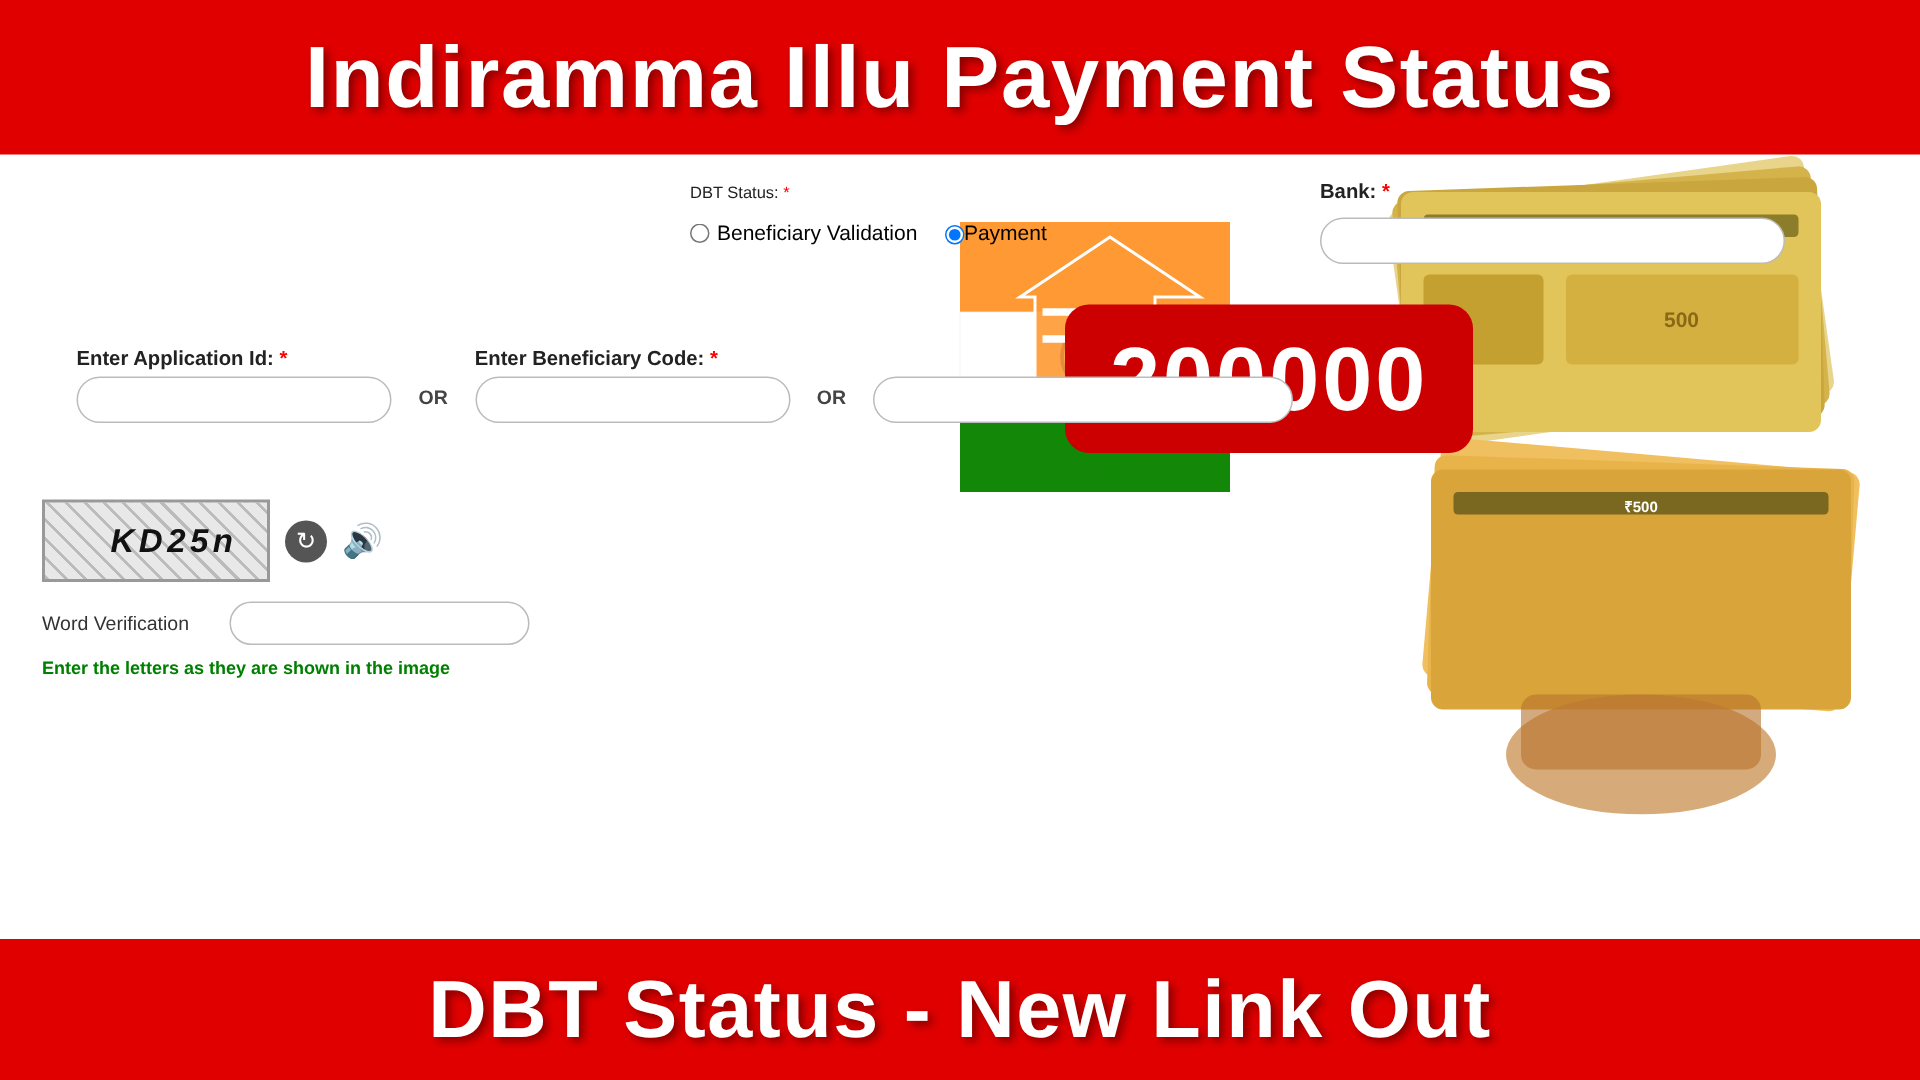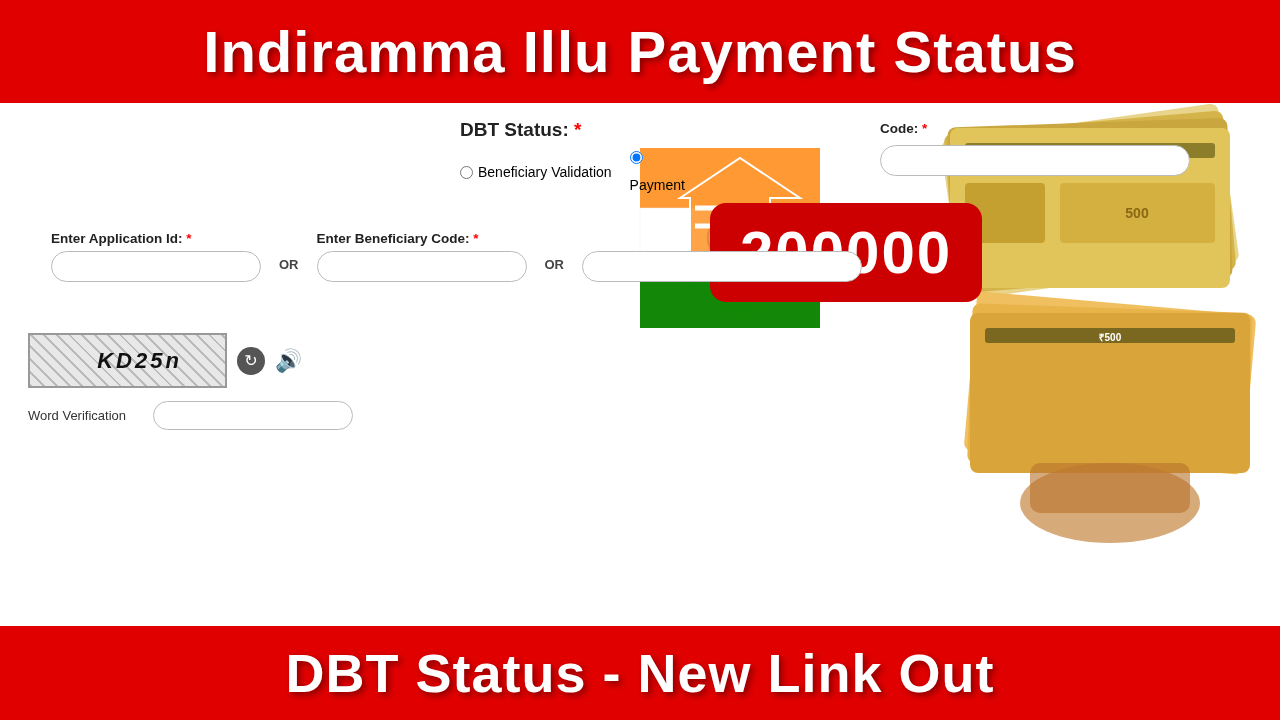--- a/index.html
+++ b/index.html
@@ -60,39 +60,39 @@
 <body>
 
 <div class="top-banner">
   <h1>Indiramma Illu Payment Status</h1>
 </div>
 
 <div class="main-area">
 
 
   <div style="position:absolute; left:460px; top:16px; z-index:2; width:340px;">
-    <label style="font-size:19px; font-weight:700; color:#222;">
+    <label style="font-size:11px; font-weight:400; color:#222;">
       <span>DBT Status:</span>
       <span style="color:red;"> *</span>
     </label>
     <div style="display:flex; gap:18px; align-items:center; margin-top:10px;">
       <label style="display:flex; align-items:center; gap:5px; font-size:14px; cursor:pointer;">
         <input type="radio" name="dbtStatus" value="beneficiary" style="">
         <span>Beneficiary Validation</span>
       </label>
-      <label style="display:flex; align-items:flex-start; gap:13px; font-size:14px; cursor:pointer;flex-direction:column;">
+      <label style="display:flex; align-items:flex-end; gap:0; font-size:14px; cursor:pointer;">
         <input type="radio" name="dbtStatus" value="payment" checked="" style="">
         <span>Payment</span>
       </label>
     </div>
   </div>
 
   <div style="position:absolute; left:880px; top:16px; z-index:2; width:340px;">
     <label style="font-size:13.5px; font-weight:600; color:#222;">
-      <span>Code:</span>
+      <span>Bank:</span>
       <span style="color:red;"> *</span>
     </label>
     <br>
     <input type="text" style="margin-top: 8px; border: 1.5px solid rgb(187, 187, 187); border-radius: 20px; padding: 7px 14px; font-size: 13px; width: 310px; background: rgb(255, 255, 255);">
   </div>
 
   <div style="position:absolute; top:128px; left:28px; z-index:2; display:flex; align-items:flex-end; gap:0;">
 
     <div style="display:flex; flex-direction:column; gap:5px;margin-left:23px;">
       <label style="font-size:13.5px; font-weight:600; color:#222;">
@@ -117,39 +117,40 @@
     <div style="display:flex; flex-direction:column; gap:5px;">
       <input type="text" style="border: 1.5px solid rgb(187, 187, 187); border-radius: 20px; padding: 7px 14px; font-size: 13px; width: 280px; background: rgb(255, 255, 255); outline: none;">
     </div>
   </div>
 
   <div style="position:absolute; top:230px; left:28px; z-index:2; display:flex; flex-direction:column; gap:8px;">
 
     <div style="display:flex; align-items:center; gap:10px;">
 
       <div style="
-        width:199px; height:55px;
+        width:152px; height:55px;
         background: repeating-linear-gradient(45deg, #bbb 0px, #bbb 2px, #e8e8e8 2px, #e8e8e8 9px),
                     repeating-linear-gradient(-45deg, #ccc 0px, #ccc 2px, #fff 2px, #fff 9px);
         border: 2px solid #999;
         display:flex; align-items:center; justify-content:center;
         position:relative; overflow:hidden;padding-left:24px;
       ">
         <span style="font-size:22px; font-weight:900; color:#111; letter-spacing:3px; font-style:italic; z-index:1;">KD25n</span>
       </div>
 
       <div style="width:28px; height:28px; background:#555; border-radius:50%; display:flex; align-items:center; justify-content:center; color:#fff; font-size:16px; cursor:pointer;">↻</div>
 
       <span style="font-size:22px; color:#444; cursor:pointer;">🔊</span>
     </div>
 
     <div style="display:flex; align-items:center; gap:10px; margin-top:5px;">
       <span style="font-size:13px; color:#333; font-weight:500; min-width:115px;">Word Verification</span>
       <input type="text" style="border: 1.5px solid rgb(187, 187, 187); border-radius: 20px; padding: 6px 14px; font-size: 13px; outline: none; background: rgb(255, 255, 255); width: 200px;">
     </div>
+    <div style="font-size:12px; color:#008000; font-weight:600;">Enter the letters as they are shown in the image</div>
   </div>
 
   <div style="position:absolute; right:0; top:0; width:700px; height:460px; overflow:hidden; z-index:1;">
 
     <div style="position:absolute; left:40px; top:15px; width:220px; height:210px;">
       <svg width="220" height="210" viewBox="0 0 220 210">
 
         <rect x="20" y="30" width="180" height="60" fill="#FF9933"></rect>
         <rect x="20" y="90" width="180" height="60" fill="#fff" stroke="#eee" stroke-width="0.5"></rect>
         <rect x="20" y="150" width="180" height="60" fill="#138808"></rect>
@@ -166,21 +167,21 @@
         <line x1="110" y1="108" x2="90" y2="150" stroke="#fff" stroke-width="5"></line>
 
         <polygon points="60,160 120,200 180,160 150,160 150,140 70,140 70,160" fill="#138808" opacity="0.9"></polygon>
       </svg>
     </div>
 
     <div style="position:absolute; left:130px; top:100px; background:#cc0000; border-radius:16px; padding:15px 30px; z-index:4;">
       <span style="font-size:60px; font-weight:900; color:#fff; letter-spacing:2px;">200000</span>
     </div>
 
-    <div style="position:absolute; right:0; top:0; width:340px; height:440px;">
+    <div style="position:absolute; right:16px; top:0; width:340px; height:440px;">
       
       <svg width="340" height="440" viewBox="0 0 340 440">
 
         <rect x="10" y="20" width="280" height="160" rx="8" fill="#e8d48b" transform="rotate(-8, 140, 100)"></rect>
         <rect x="10" y="20" width="280" height="160" rx="8" fill="#d4b44a" transform="rotate(-5, 140, 100)"></rect>
         <rect x="10" y="20" width="280" height="160" rx="8" fill="#c9a63e" transform="rotate(-2, 140, 100)"></rect>
         <rect x="10" y="25" width="280" height="160" rx="8" fill="#e2c55a"></rect>
 
         <rect x="25" y="40" width="250" height="15" rx="3" fill="#8B7D2A"></rect>
         <text x="140" y="53" text-anchor="middle" font-size="10" fill="#fff" font-weight="bold">₹500</text>

